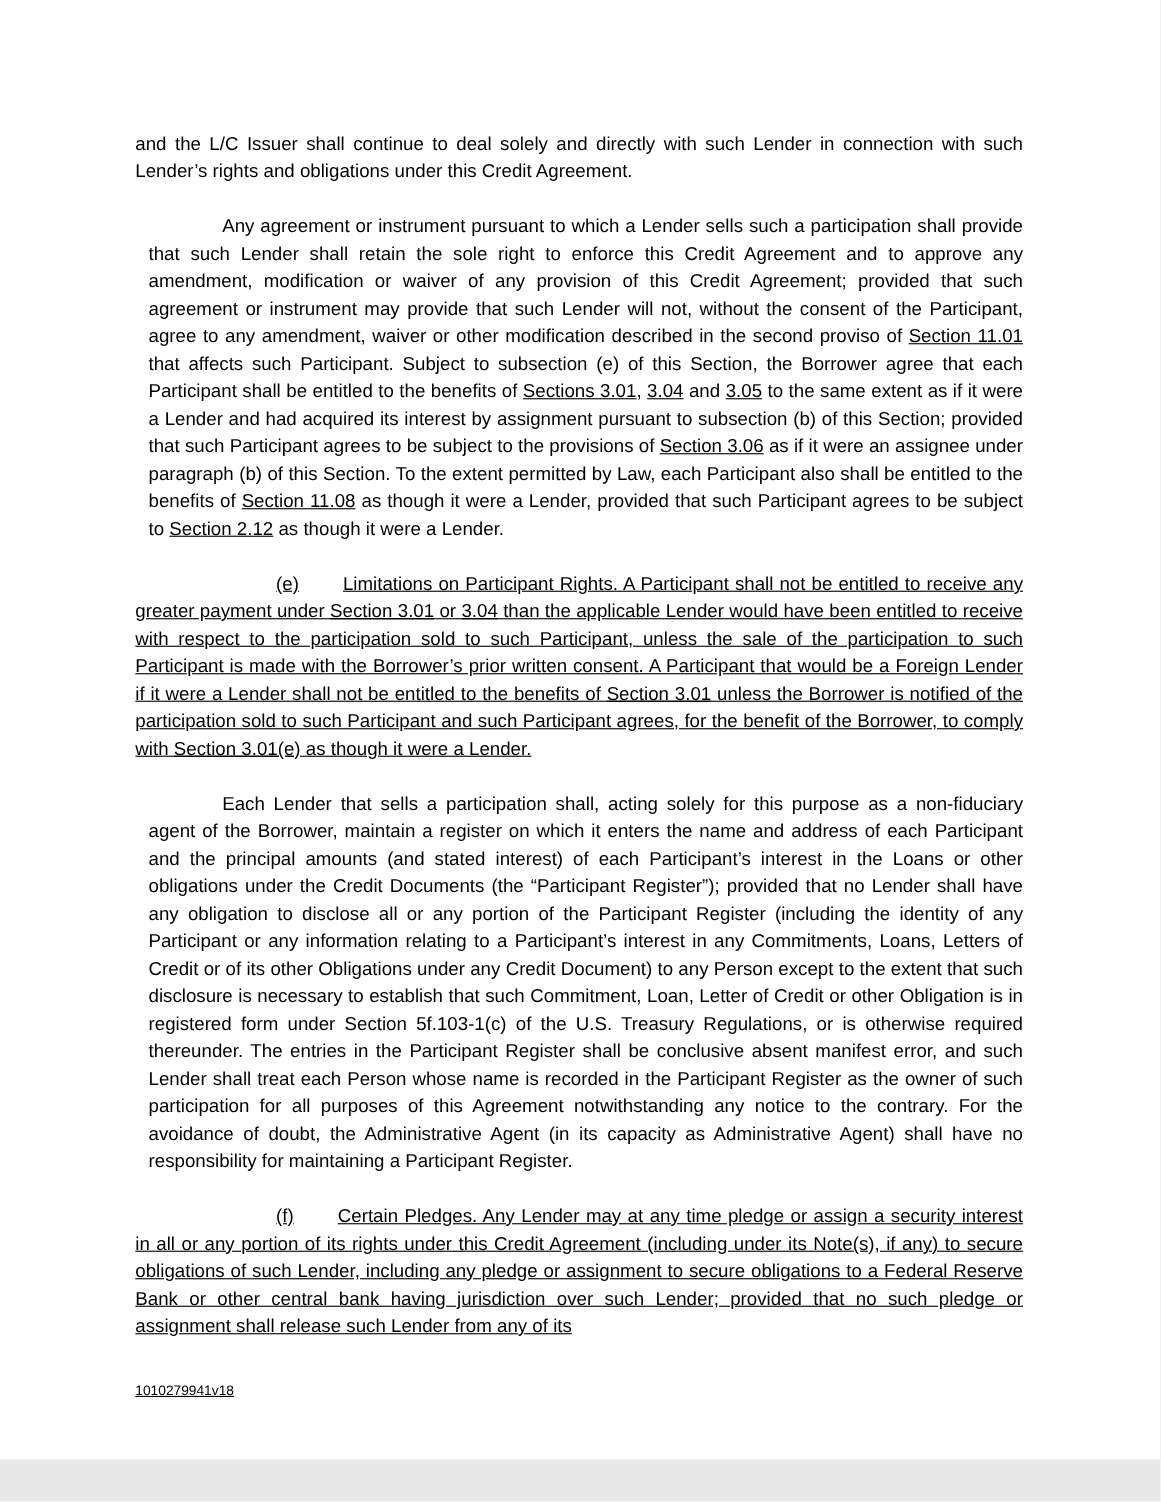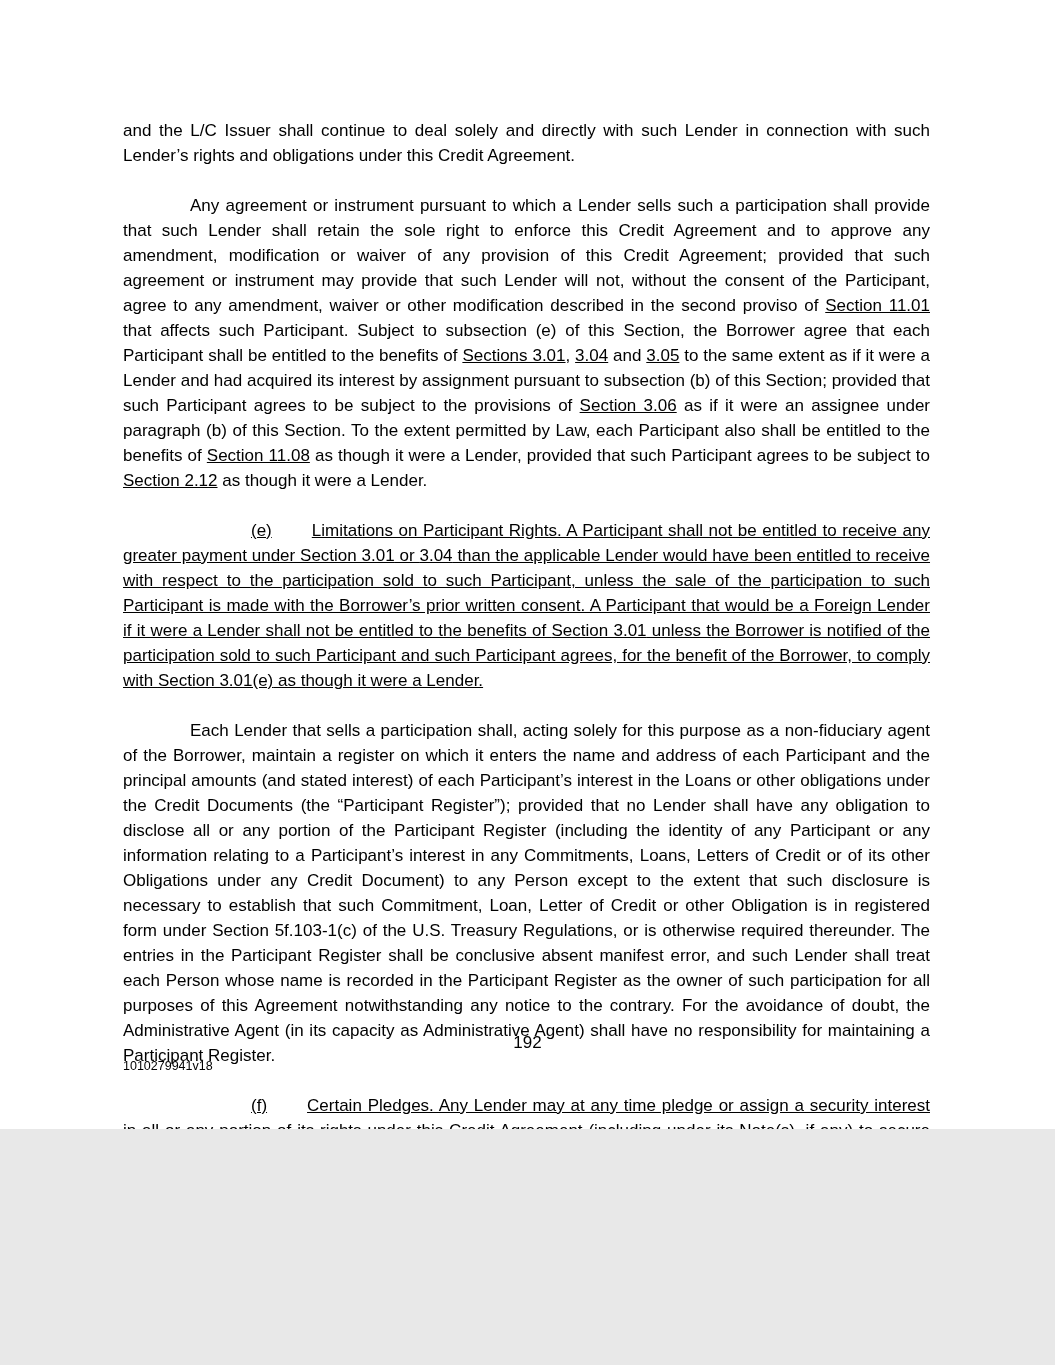--- a/index.html
+++ b/index.html
@@ -3,36 +3,36 @@
 <meta charset="utf-8">
 <style>
   html, body {
     margin: 0;
     padding: 0;
     background: #e8e8e8;
   }
   .page {
     position: relative;
     width: 1055px;
-    height: 1129px;
+    height: 1327px;
     margin: 0 auto;
     background: #ffffff;
     box-sizing: border-box;
     padding: 118px 125px 0 123px;
     font-family: "Liberation Sans", "DejaVu Sans", sans-serif;
     font-size: 17px;
     line-height: 25px;
     color: #000000;
     overflow: hidden;
   }
   .para {
     text-align: justify;
     margin: 0 0 25px 0;
   }
-  .para.indent-sm { text-indent: 67px; }
+  .para.indent-sm { text-indent: 67px; margin-left: 12px; }
   .para.indent-lg { text-indent: 128px; text-decoration: underline; }
   .seg { text-indent: 0; }
   .u { text-decoration: underline; }
   .b { font-weight: normal; }
   .tab {
     display: inline-block;
     width: 40px;
   }
   .page-number {
     position: absolute;
@@ -40,28 +40,28 @@
     right: 0;
     bottom: 74px;
     text-align: center;
     font-size: 17px;
   }
   .doc-id {
     position: absolute;
     left: 123px;
     bottom: 50px;
     font-size: 12.5px;
+    text-decoration: underline;
   }
 </style>
 </head>
 <body>
 
 <div class="page">
   <div class="content">
       <p class="para"><span class="seg">and the L/C Issuer shall continue to deal solely and directly with such Lender in connection with such Lender’s rights and obligations under this Credit Agreement.</span></p>
       <p class="para indent-sm"><span class="seg">Any agreement or instrument pursuant to which a Lender sells such a participation shall provide that such Lender shall retain the sole right to enforce this Credit Agreement and to approve any amendment, modification or waiver of any provision of this Credit Agreement; provided that such agreement or instrument may provide that such Lender will not, without the consent of the Participant, agree to any amendment, waiver or other modification described in the second proviso of </span><span class="seg u">Section 11.01</span><span class="seg"> that affects such Participant.  Subject to subsection (e) of this Section, the Borrower agree that each Participant shall be entitled to the benefits of </span><span class="seg u">Sections 3.01</span><span class="seg">, </span><span class="seg u">3.04</span><span class="seg"> and </span><span class="seg u">3.05</span><span class="seg"> to the same extent as if it were a Lender and had acquired its interest by assignment pursuant to subsection (b) of this Section; provided that such Participant agrees to be subject to the provisions of </span><span class="seg u">Section 3.06</span><span class="seg"> as if it were an assignee under paragraph (b) of this Section.  To the extent permitted by Law, each Participant also shall be entitled to the benefits of </span><span class="seg u">Section 11.08</span><span class="seg"> as though it were a Lender, provided that such Participant agrees to be subject to </span><span class="seg u">Section 2.12</span><span class="seg"> as though it were a Lender.</span></p>
       <p class="para indent-lg"><span class="seg">(e)</span><span class="tab"></span><span class="seg">Limitations on Participant Rights.  A Participant shall not be entitled to receive any greater payment under </span><span class="seg u">Section 3.01</span><span class="seg"> or </span><span class="seg u">3.04</span><span class="seg"> than the applicable Lender would have been entitled to receive with respect to the participation sold to such Participant, unless the sale of the participation to such Participant is made with the Borrower’s prior written consent.  A Participant that would be a Foreign Lender if it were a Lender shall not be entitled to the benefits of </span><span class="seg u">Section 3.01</span><span class="seg"> unless the Borrower is notified of the participation sold to such Participant and such Participant agrees, for the benefit of the Borrower, to comply with </span><span class="seg u">Section 3.01(e)</span><span class="seg"> as though it were a Lender.</span></p>
       <p class="para indent-sm"><span class="seg">Each Lender that sells a participation shall, acting solely for this purpose as a non-fiduciary agent of the Borrower, maintain a register on which it enters the name and address of each Participant and the principal amounts (and stated interest) of each Participant’s interest in the Loans or other obligations under the Credit Documents (the </span><span class="seg b">“Participant Register”</span><span class="seg">); provided that no Lender shall have any obligation to disclose all or any portion of the Participant Register (including the identity of any Participant or any information relating to a Participant’s interest in any Commitments, Loans, Letters of Credit or of its other Obligations under any Credit Document) to any Person except to the extent that such disclosure is necessary to establish that such Commitment, Loan, Letter of Credit or other Obligation is in registered form under Section 5f.103-1(c) of the U.S. Treasury Regulations, or is otherwise required thereunder.  The entries in the Participant Register shall be conclusive absent manifest error, and such Lender shall treat each Person whose name is recorded in the Participant Register as the owner of such participation for all purposes of this Agreement notwithstanding any notice to the contrary.  For the avoidance of doubt, the Administrative Agent (in its capacity as Administrative Agent) shall have no responsibility for maintaining a Participant Register.</span></p>
       <p class="para indent-lg"><span class="seg">(f)</span><span class="tab"></span><span class="seg">Certain Pledges.  Any Lender may at any time pledge or assign a security interest in all or any portion of its rights under this Credit Agreement (including under its Note(s), if any) to secure obligations of such Lender, including any pledge or assignment to secure obligations to a Federal Reserve Bank or other central bank having jurisdiction over such Lender; provided that no such pledge or assignment shall release such Lender from any of its</span></p>
     </div>
-  <div class="page-number">192</div>
   <div class="doc-id">1010279941v18</div>
 </div>
 
 </body></html>

